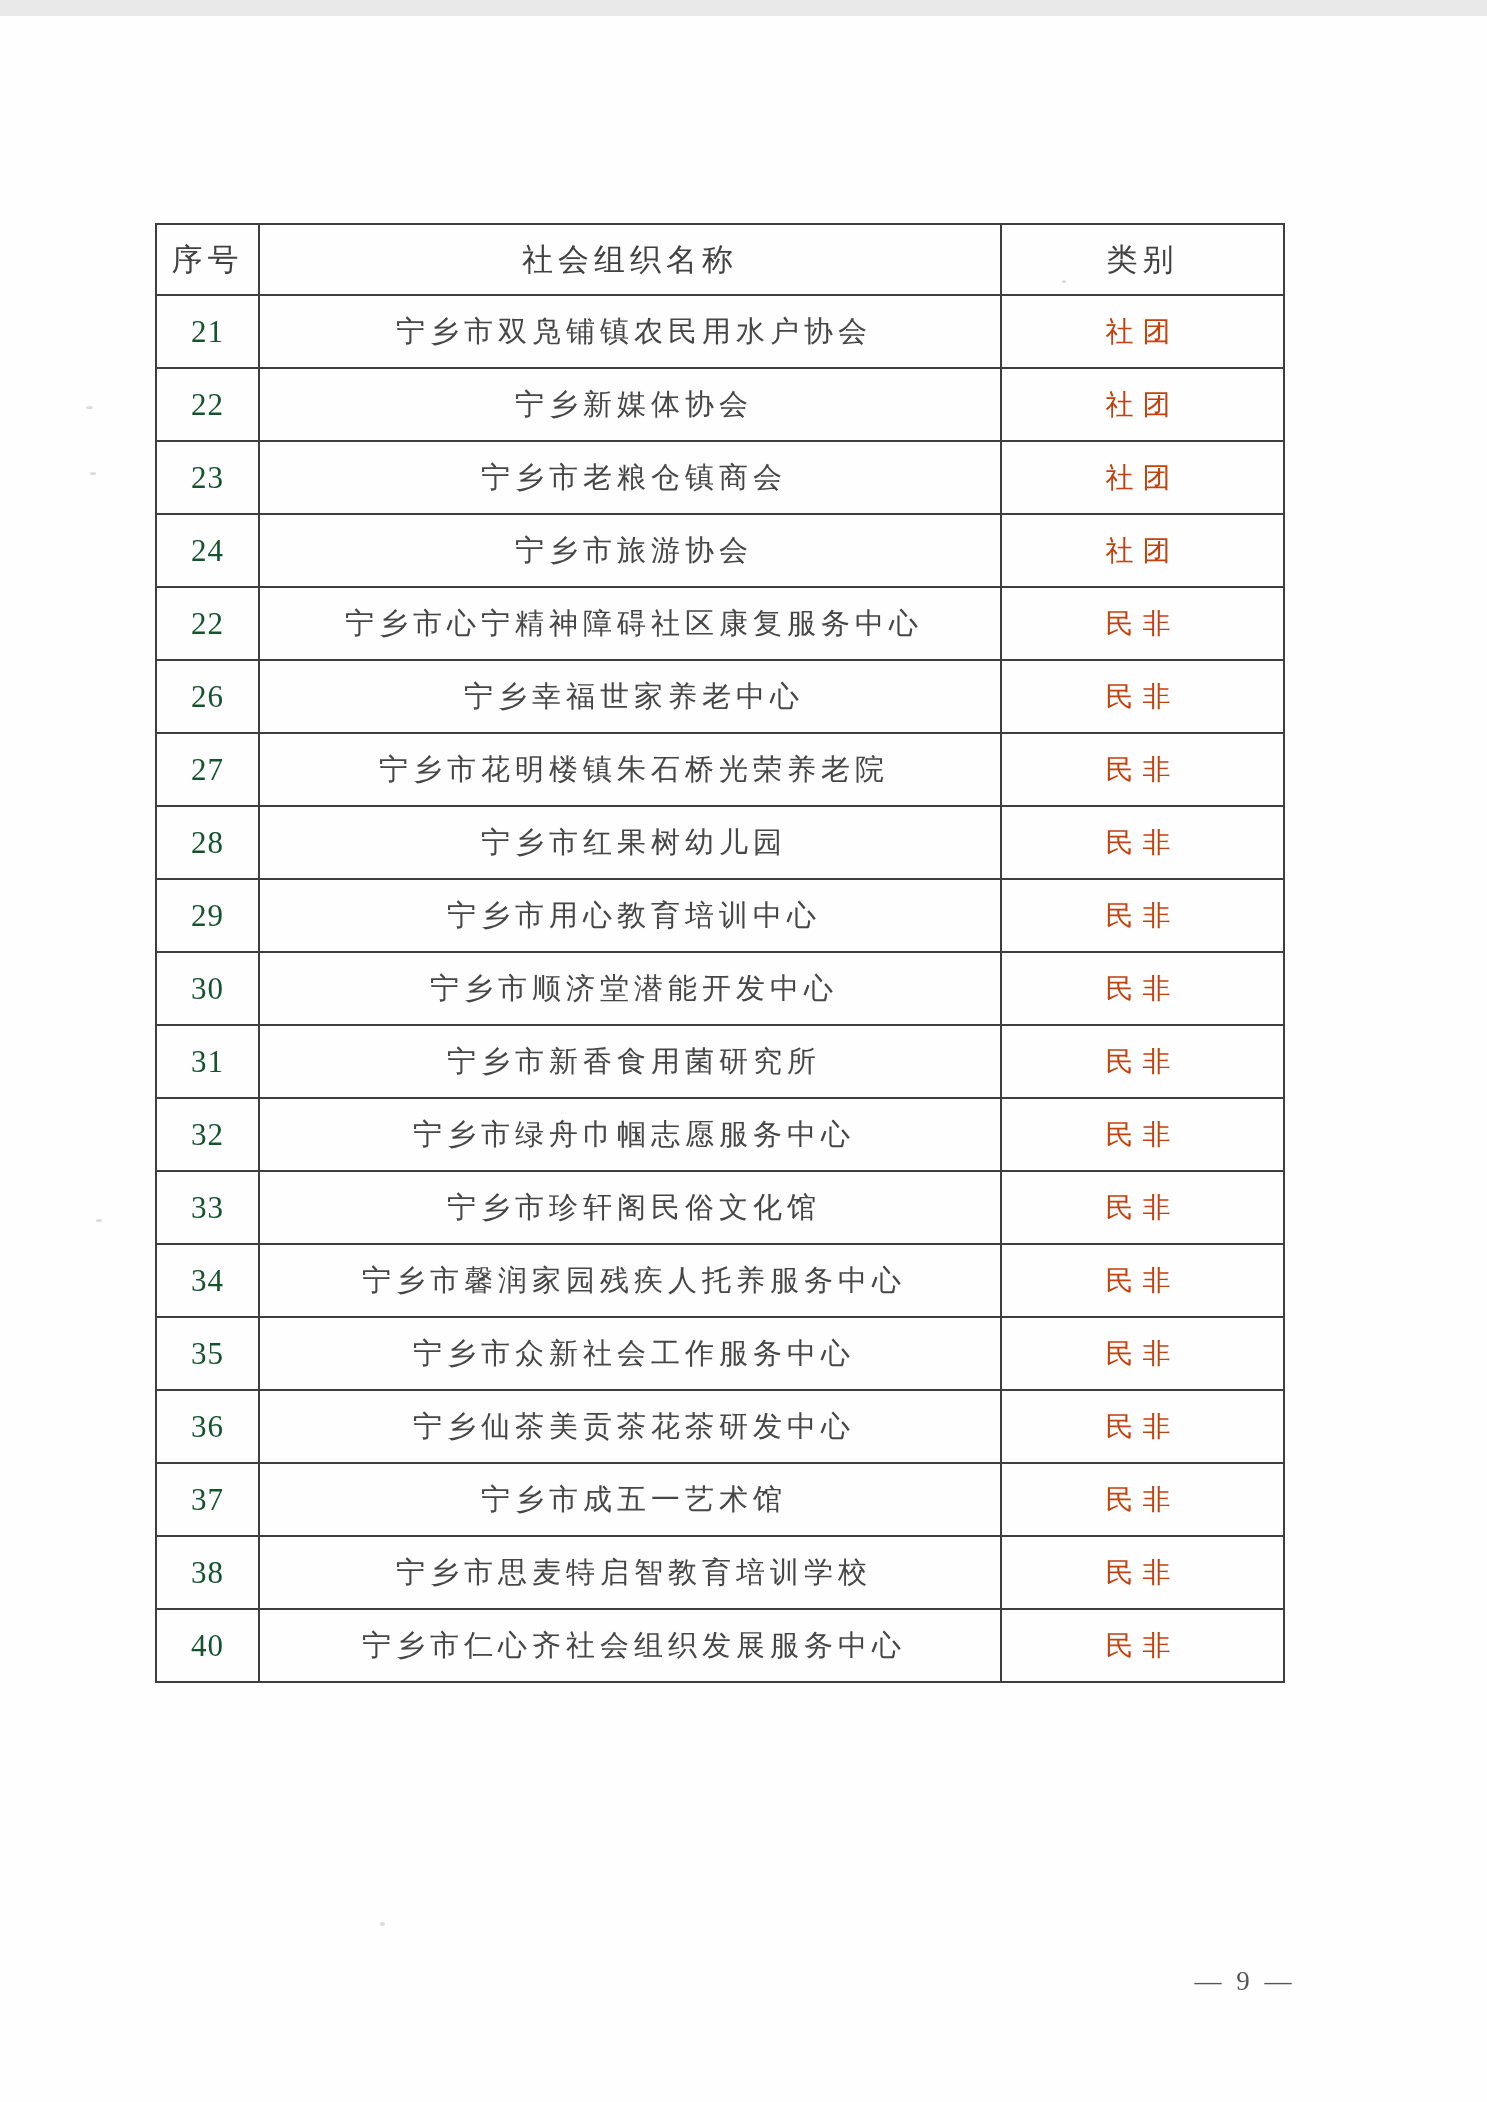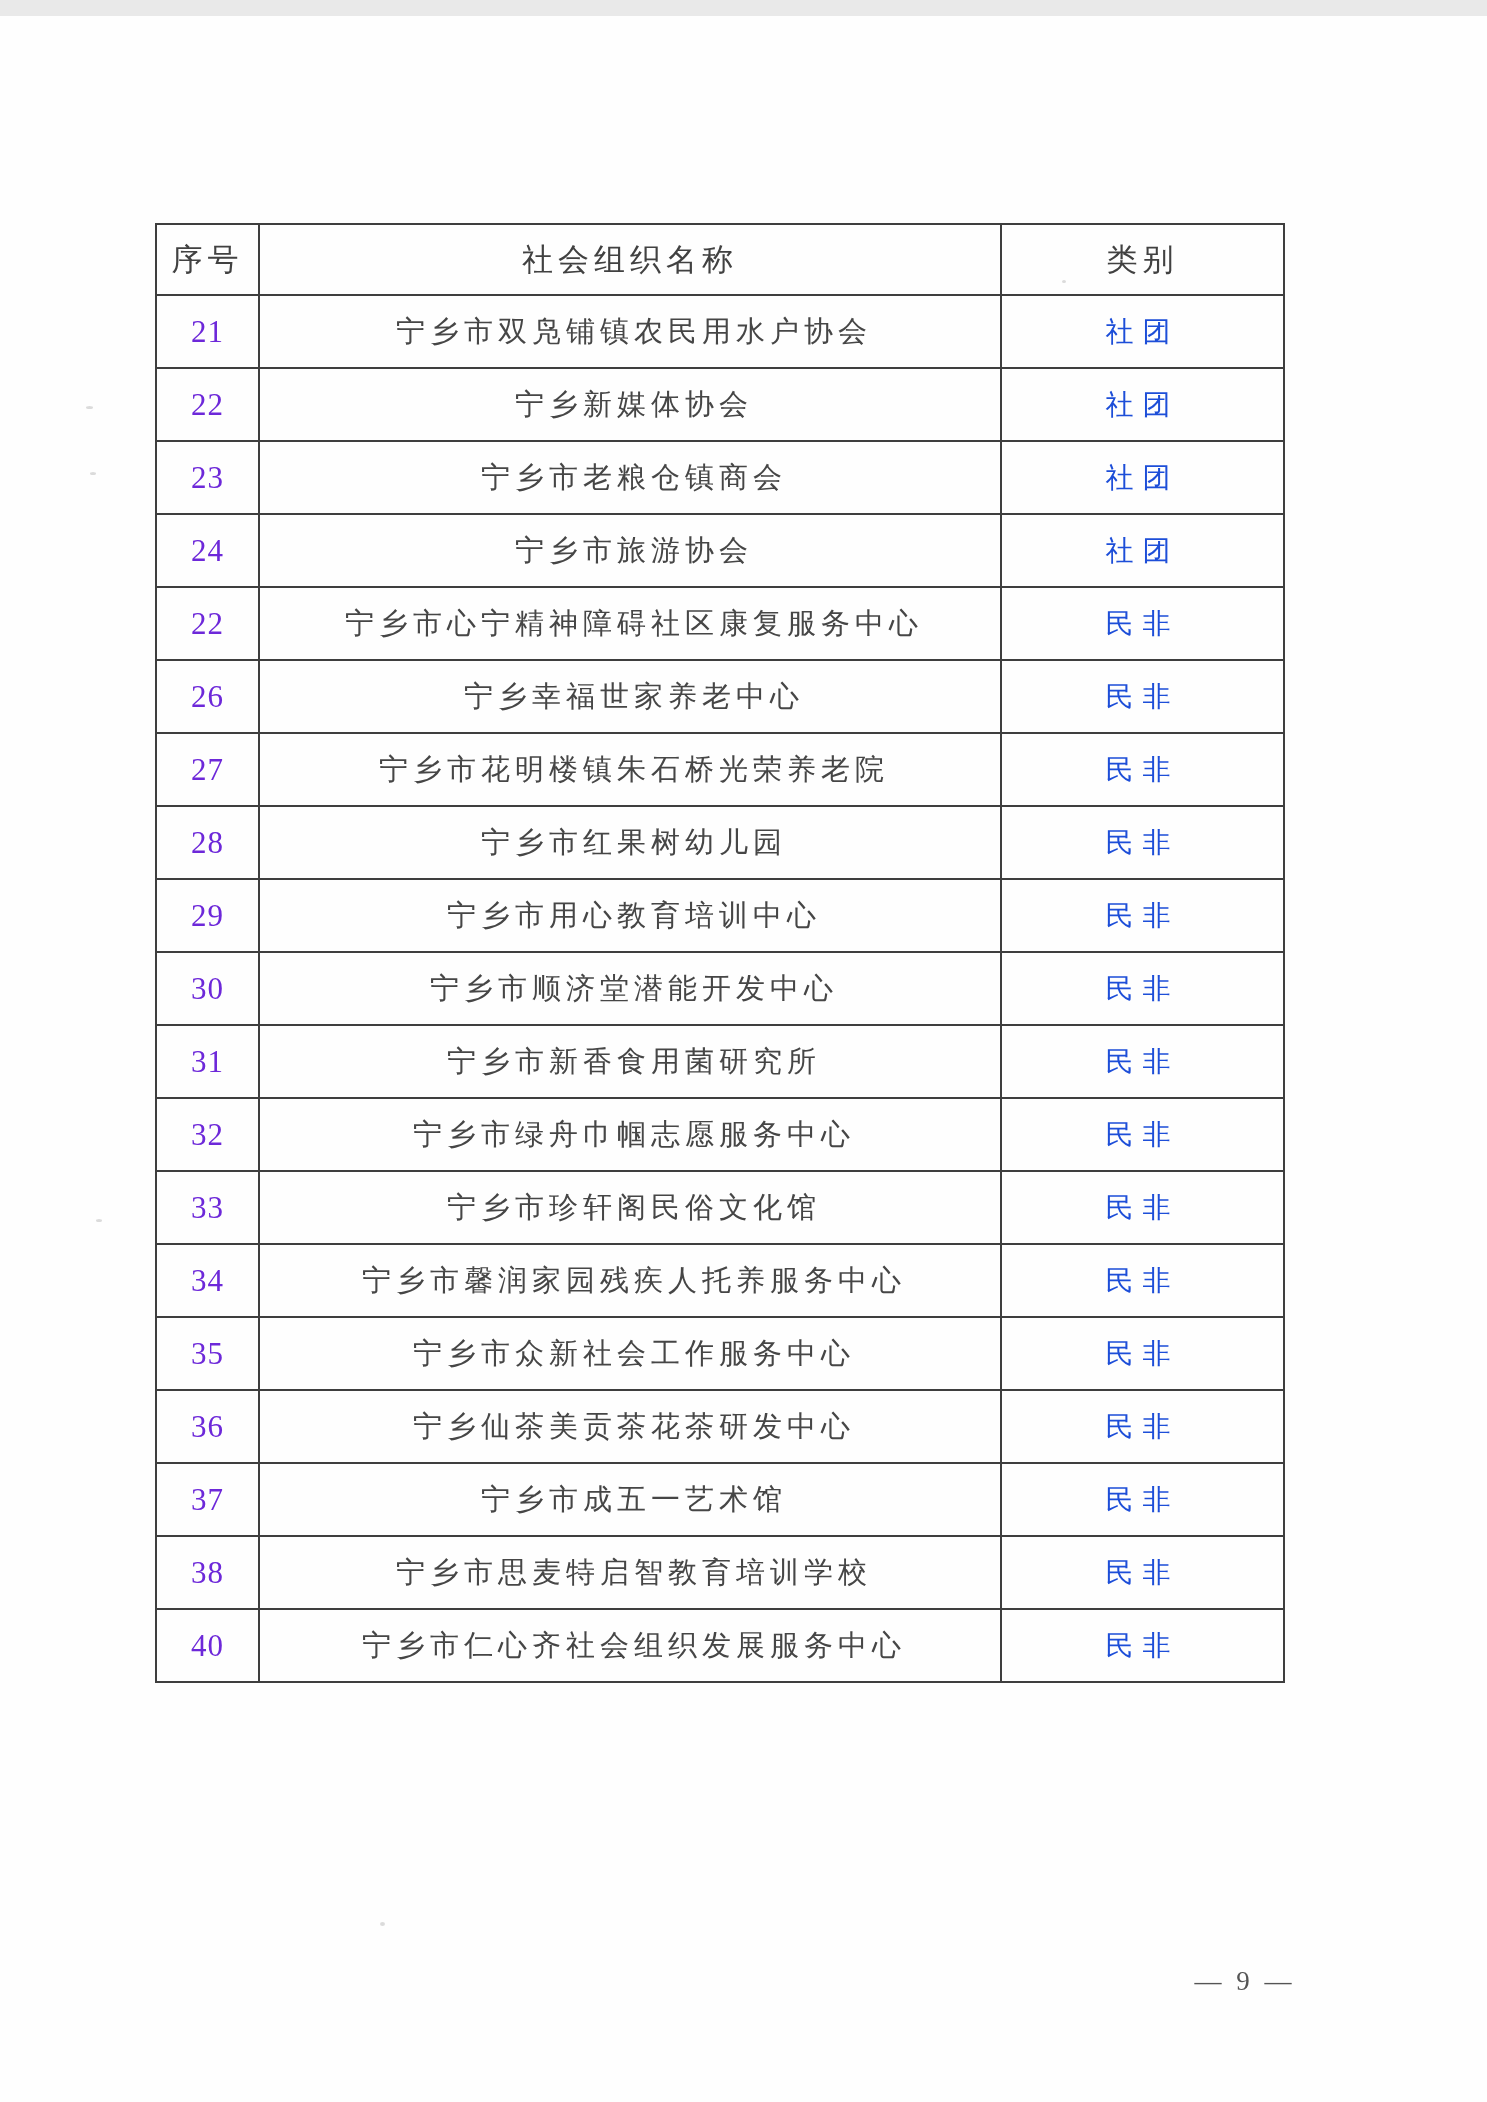--- a/index.html
+++ b/index.html
@@ -55,32 +55,32 @@
 
   .org-table th {
     font-size: 31px;
     font-weight: normal;
     letter-spacing: 5px;
     color: #414141;
   }
   td.cell-no {
     font-size: 31px;
     letter-spacing: 1px;
-    color: #6d28d9;
+    color: #14532d;
   }
   td.cell-name {
     font-size: 29px;
     letter-spacing: 5px;
     color: #464646;
     padding-left: 8px;
   }
   td.cell-cat {
     font-size: 28px;
     letter-spacing: 9px;
-    color: #1d4ed8;
+    color: #c2410c;
   }
 
   .page-number {
     position: absolute;
     left: 1175px;
     top: 1950px;
     width: 140px;
     text-align: center;
     font-size: 27px;
     letter-spacing: 4px;

